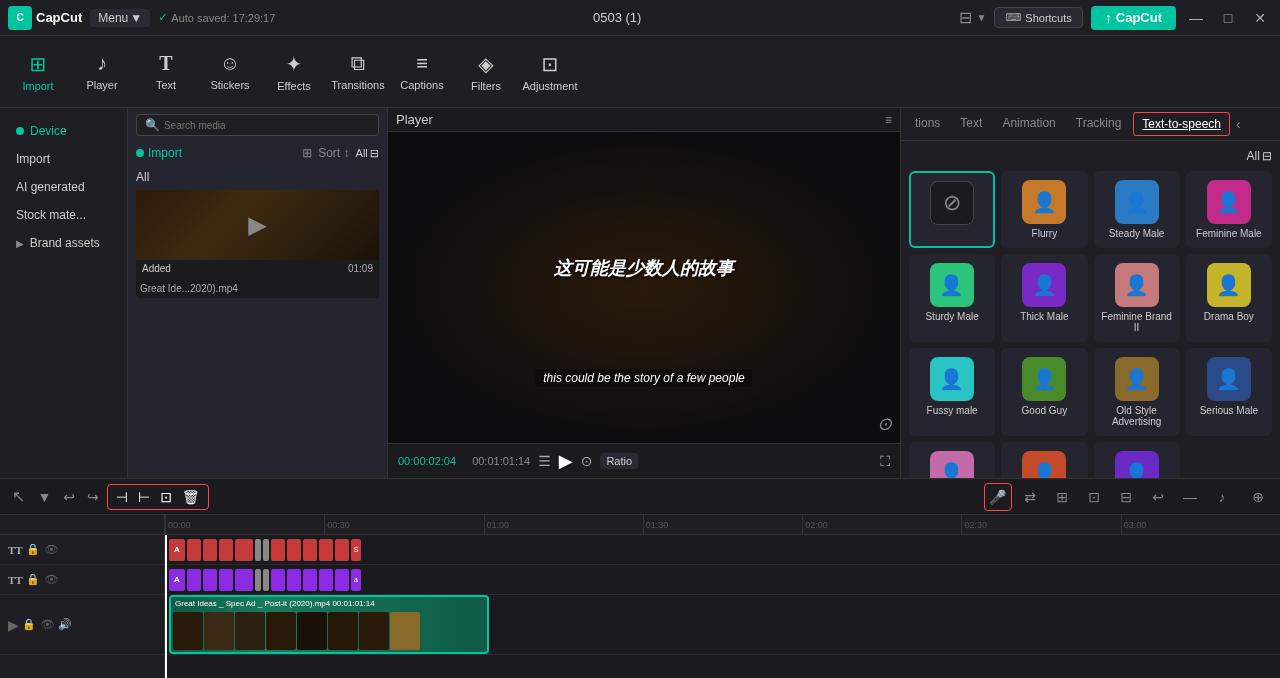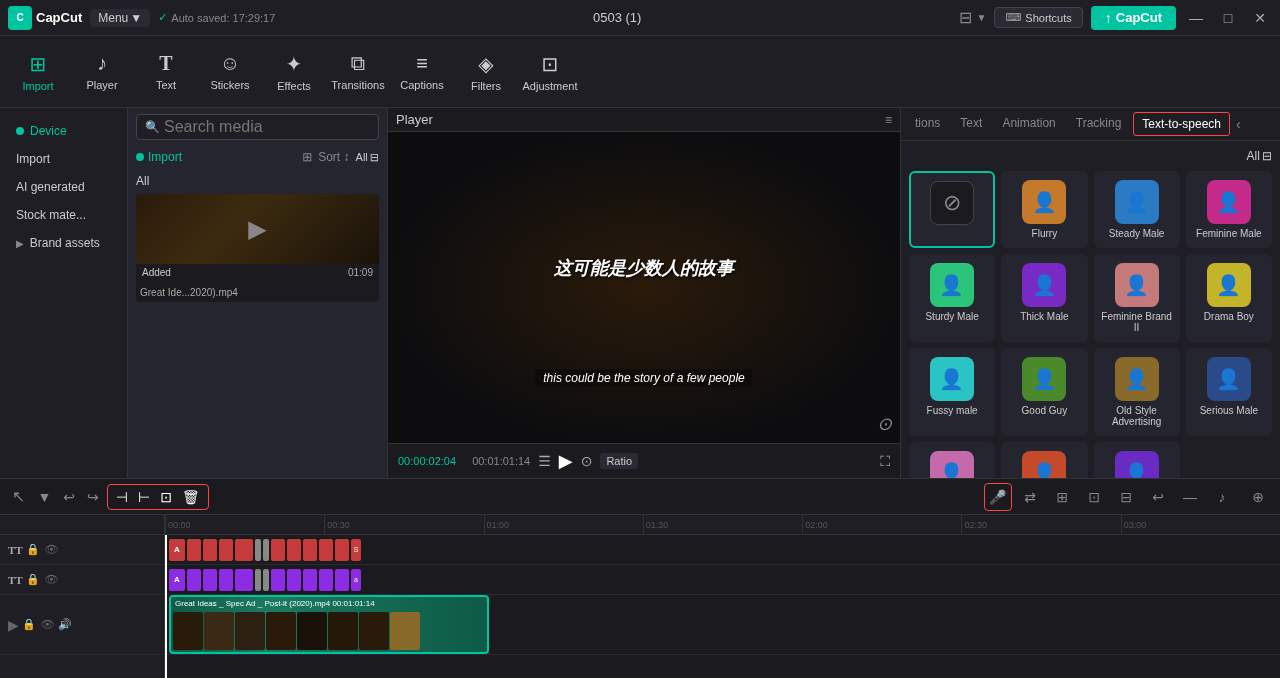--- a/index.html
+++ b/index.html
@@ -28,21 +28,21 @@
     .left-panel { width: 128px; background: #1e1e24; border-right: 1px solid #333; padding: 8px 0; }
     .left-item { padding: 6px 12px; cursor: pointer; color: #ccc; font-size: 12px; display: flex; align-items: center; gap: 6px; border-radius: 4px; margin: 2px 4px; }
     .left-item.active { color: #00c4a0; }
     .left-item .dot { width: 8px; height: 8px; background: #00c4a0; border-radius: 50%; }
     .left-item .arrow { font-size: 10px; color: #888; }
 
     
     .media-panel { width: 260px; background: #252530; border-right: 1px solid #333; display: flex; flex-direction: column; }
     .media-header { padding: 6px 8px; display: flex; gap: 6px; align-items: center; }
     .search-box { flex: 1; background: #1e1e24; border: 1px solid #444; border-radius: 4px; padding: 3px 8px; color: #ccc; font-size: 11px; display: flex; align-items: center; gap: 4px; }
-    .search-box input { background: transparent; border: none; outline: none; color: #ccc; font-size: 16px; width: 100%; }
+    .search-box input { background: transparent; border: none; outline: none; color: #ccc; font-size: 10px; width: 100%; }
     .media-toolbar { display: flex; align-items: center; padding: 4px 8px; gap: 8px; }
     .import-btn { background: transparent; border: none; color: #00c4a0; cursor: pointer; font-size: 12px; display: flex; align-items: center; gap: 4px; }
     .import-btn .dot { width: 8px; height: 8px; background: #00c4a0; border-radius: 50%; }
     .media-actions { margin-left: auto; display: flex; gap: 6px; align-items: center; }
     .small-btn { background: transparent; border: none; color: #888; cursor: pointer; font-size: 12px; }
     .all-filter { color: #ccc; font-size: 11px; display: flex; align-items: center; gap: 2px; cursor: pointer; }
     .media-content { flex: 1; padding: 6px 8px; }
     .all-label { color: #ccc; font-size: 12px; margin-bottom: 6px; }
     .media-thumb { background: #1a1a1f; border-radius: 4px; overflow: hidden; position: relative; }
     .thumb-img { width: 100%; height: 70px; background: linear-gradient(135deg, #2a2a35 0%, #1a1a1f 100%); display: flex; align-items: center; justify-content: center; }
@@ -62,21 +62,21 @@
     .time-total { color: #888; font-size: 11px; }
     .ctrl-btn { background: transparent; border: none; color: #aaa; cursor: pointer; font-size: 14px; }
     .play-btn { background: transparent; border: none; color: #fff; cursor: pointer; font-size: 18px; }
     .ratio-btn { background: #2a2a35; border: none; color: #ccc; padding: 2px 6px; border-radius: 3px; cursor: pointer; font-size: 11px; }
     .fullscreen-btn { background: transparent; border: none; color: #aaa; cursor: pointer; font-size: 14px; margin-left: auto; }
 
     
     .right-panel { width: 380px; background: #1e1e24; border-left: 1px solid #333; display: flex; flex-direction: column; }
     .right-tabs { display: flex; border-bottom: 1px solid #333; padding: 0 4px; }
     .right-tab { padding: 8px 10px; color: #888; cursor: pointer; font-size: 12px; white-space: nowrap; }
-    .right-tab.tts-active { color: #fff; border: 1px solid #ff4444; border-radius: 3px; margin: 4px 2px; padding: 4px 8px; }
+    .right-tab.tts-active { color: #fff; border: 1px solid #ff4444; border-radius: 3px; margin: 4px 2px; padding: 4px 8px; text-decoration: underline; }
     .right-tab-arrow { color: #888; padding: 8px 4px; cursor: pointer; font-size: 14px; }
     .tts-content { flex: 1; overflow-y: auto; padding: 8px; }
     .tts-filter { display: flex; justify-content: flex-end; margin-bottom: 8px; }
     .all-voices-btn { background: transparent; border: none; color: #ccc; font-size: 12px; display: flex; align-items: center; gap: 2px; cursor: pointer; }
     .voice-grid { display: grid; grid-template-columns: repeat(4, 1fr); gap: 6px; }
     .voice-card { background: #252530; border-radius: 6px; padding: 8px 4px; text-align: center; cursor: pointer; border: 1px solid transparent; }
     .voice-card.active { border: 2px solid #00c4a0; }
     .voice-avatar { width: 44px; height: 44px; border-radius: 8px; background: #1a1a1f; margin: 0 auto 4px; display: flex; align-items: center; justify-content: center; font-size: 20px; }
     .voice-avatar.muted { background: #1a1a1f; border: 1px solid #444; }
     .voice-name { font-size: 10px; color: #ccc; }

